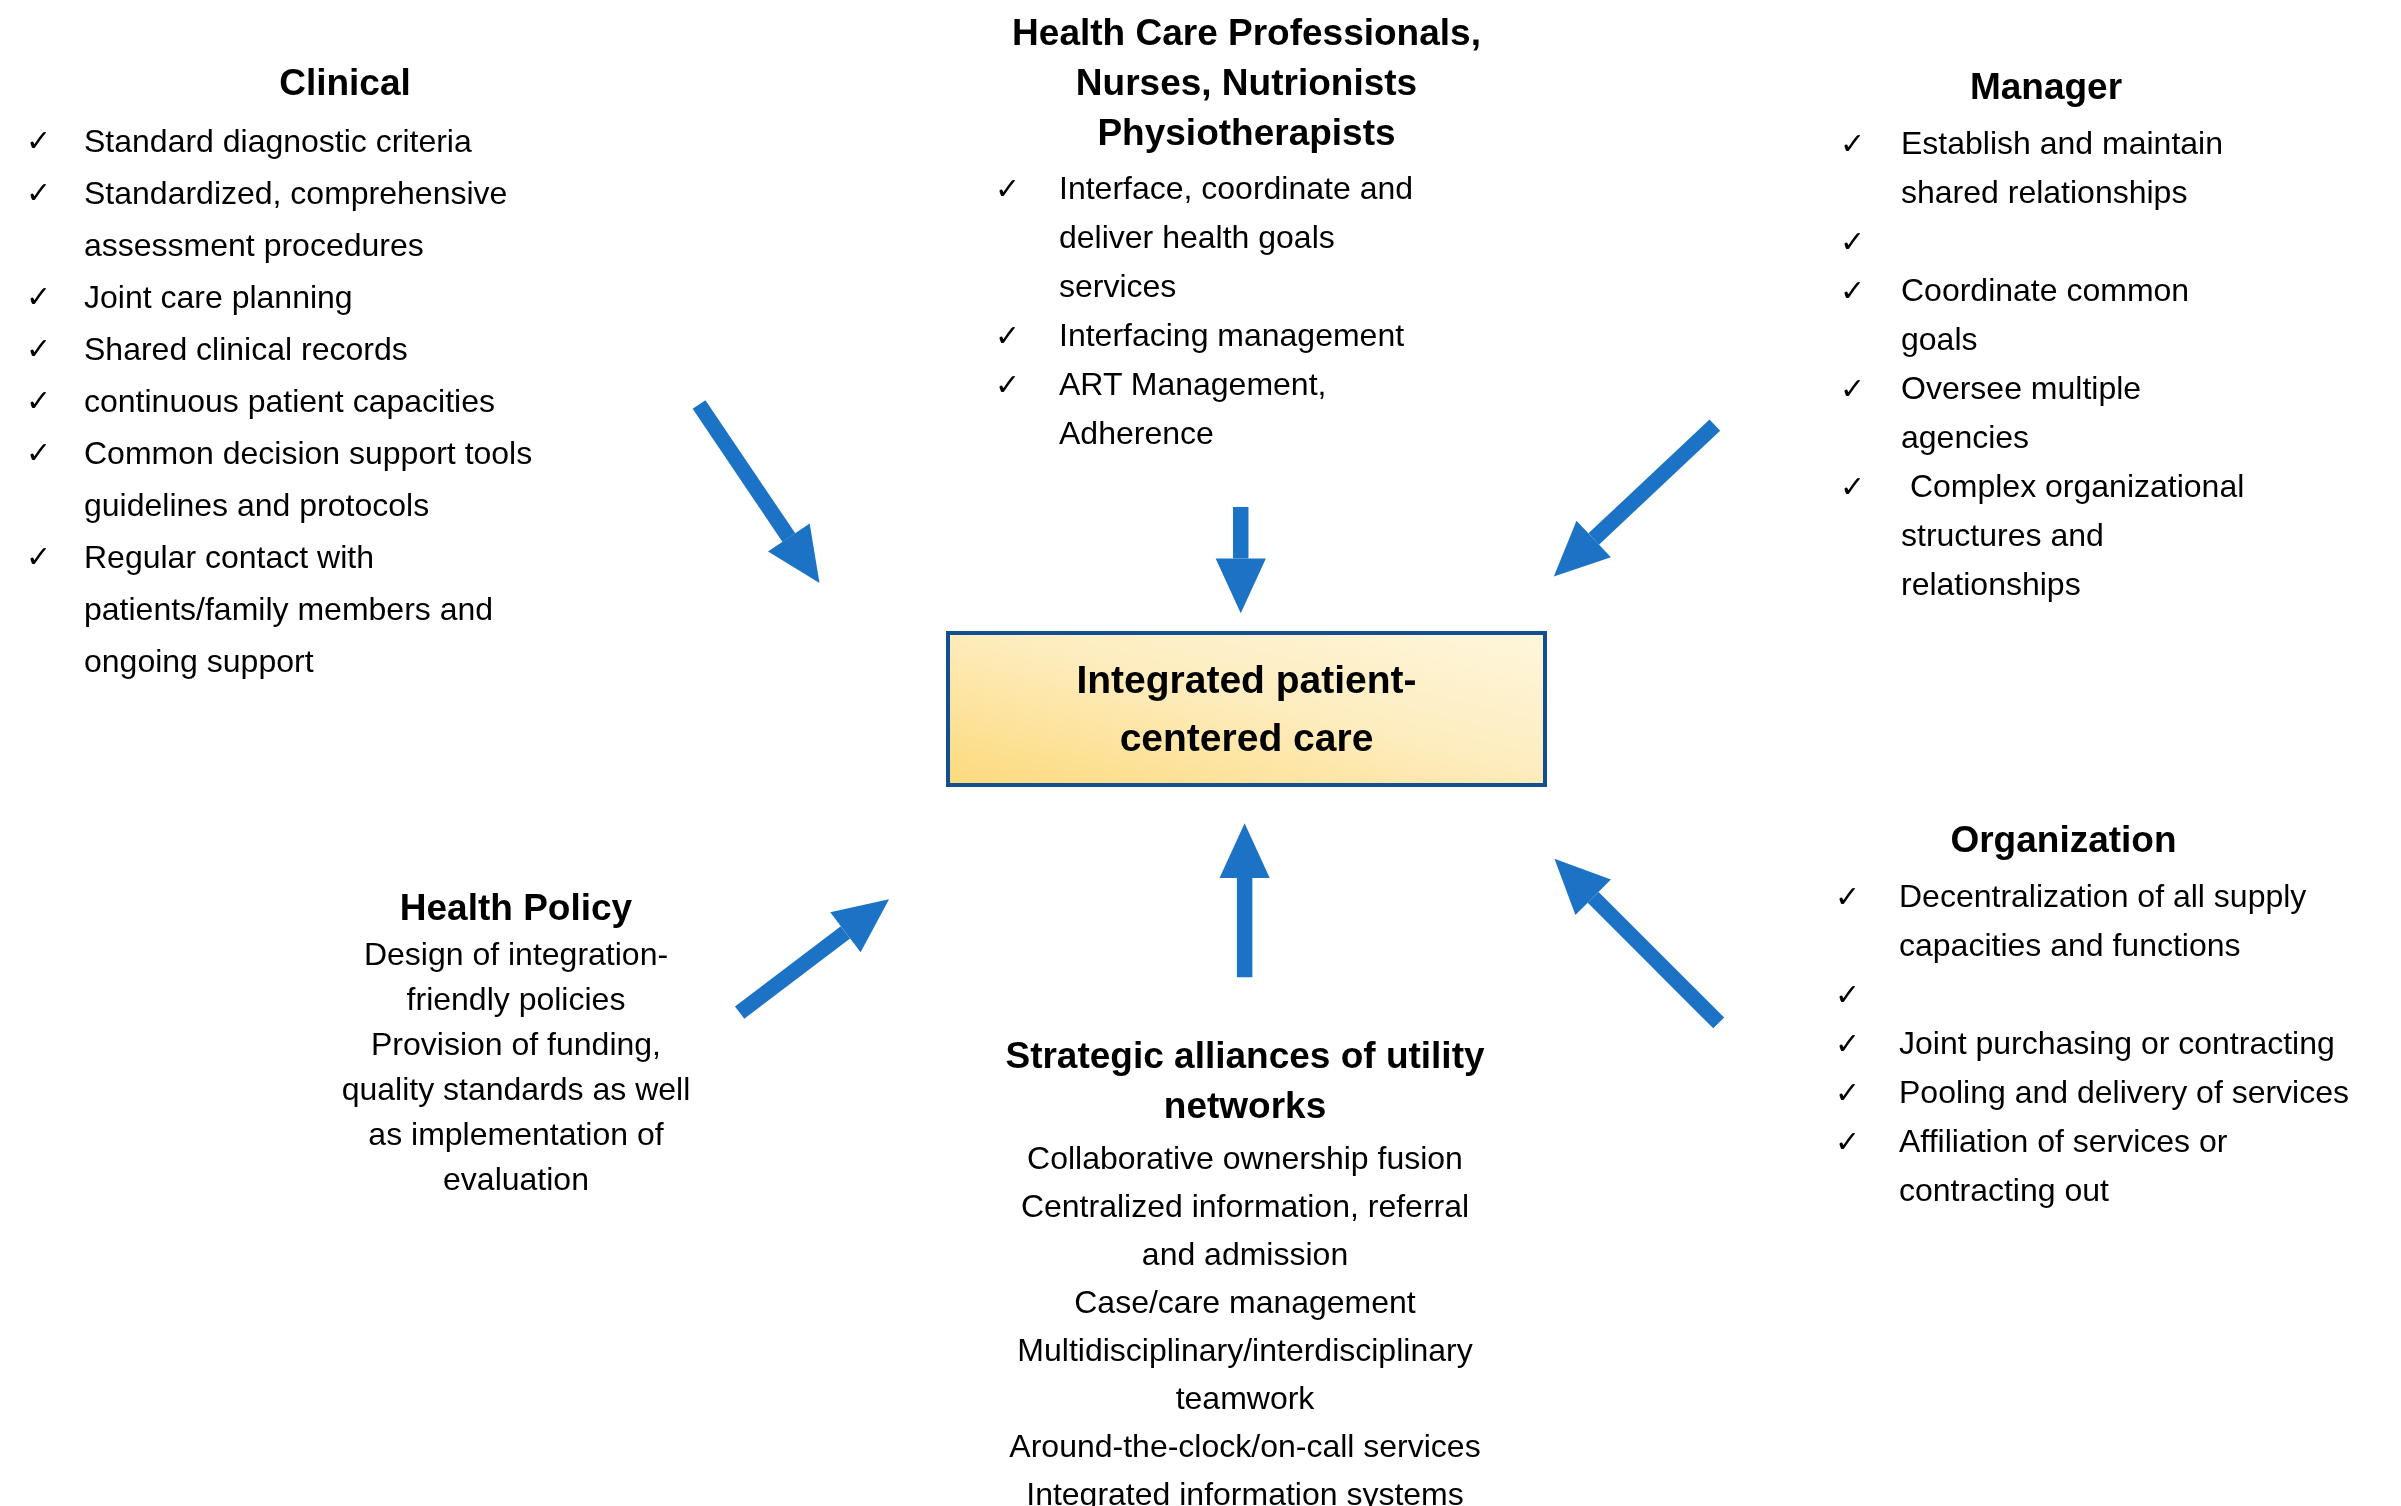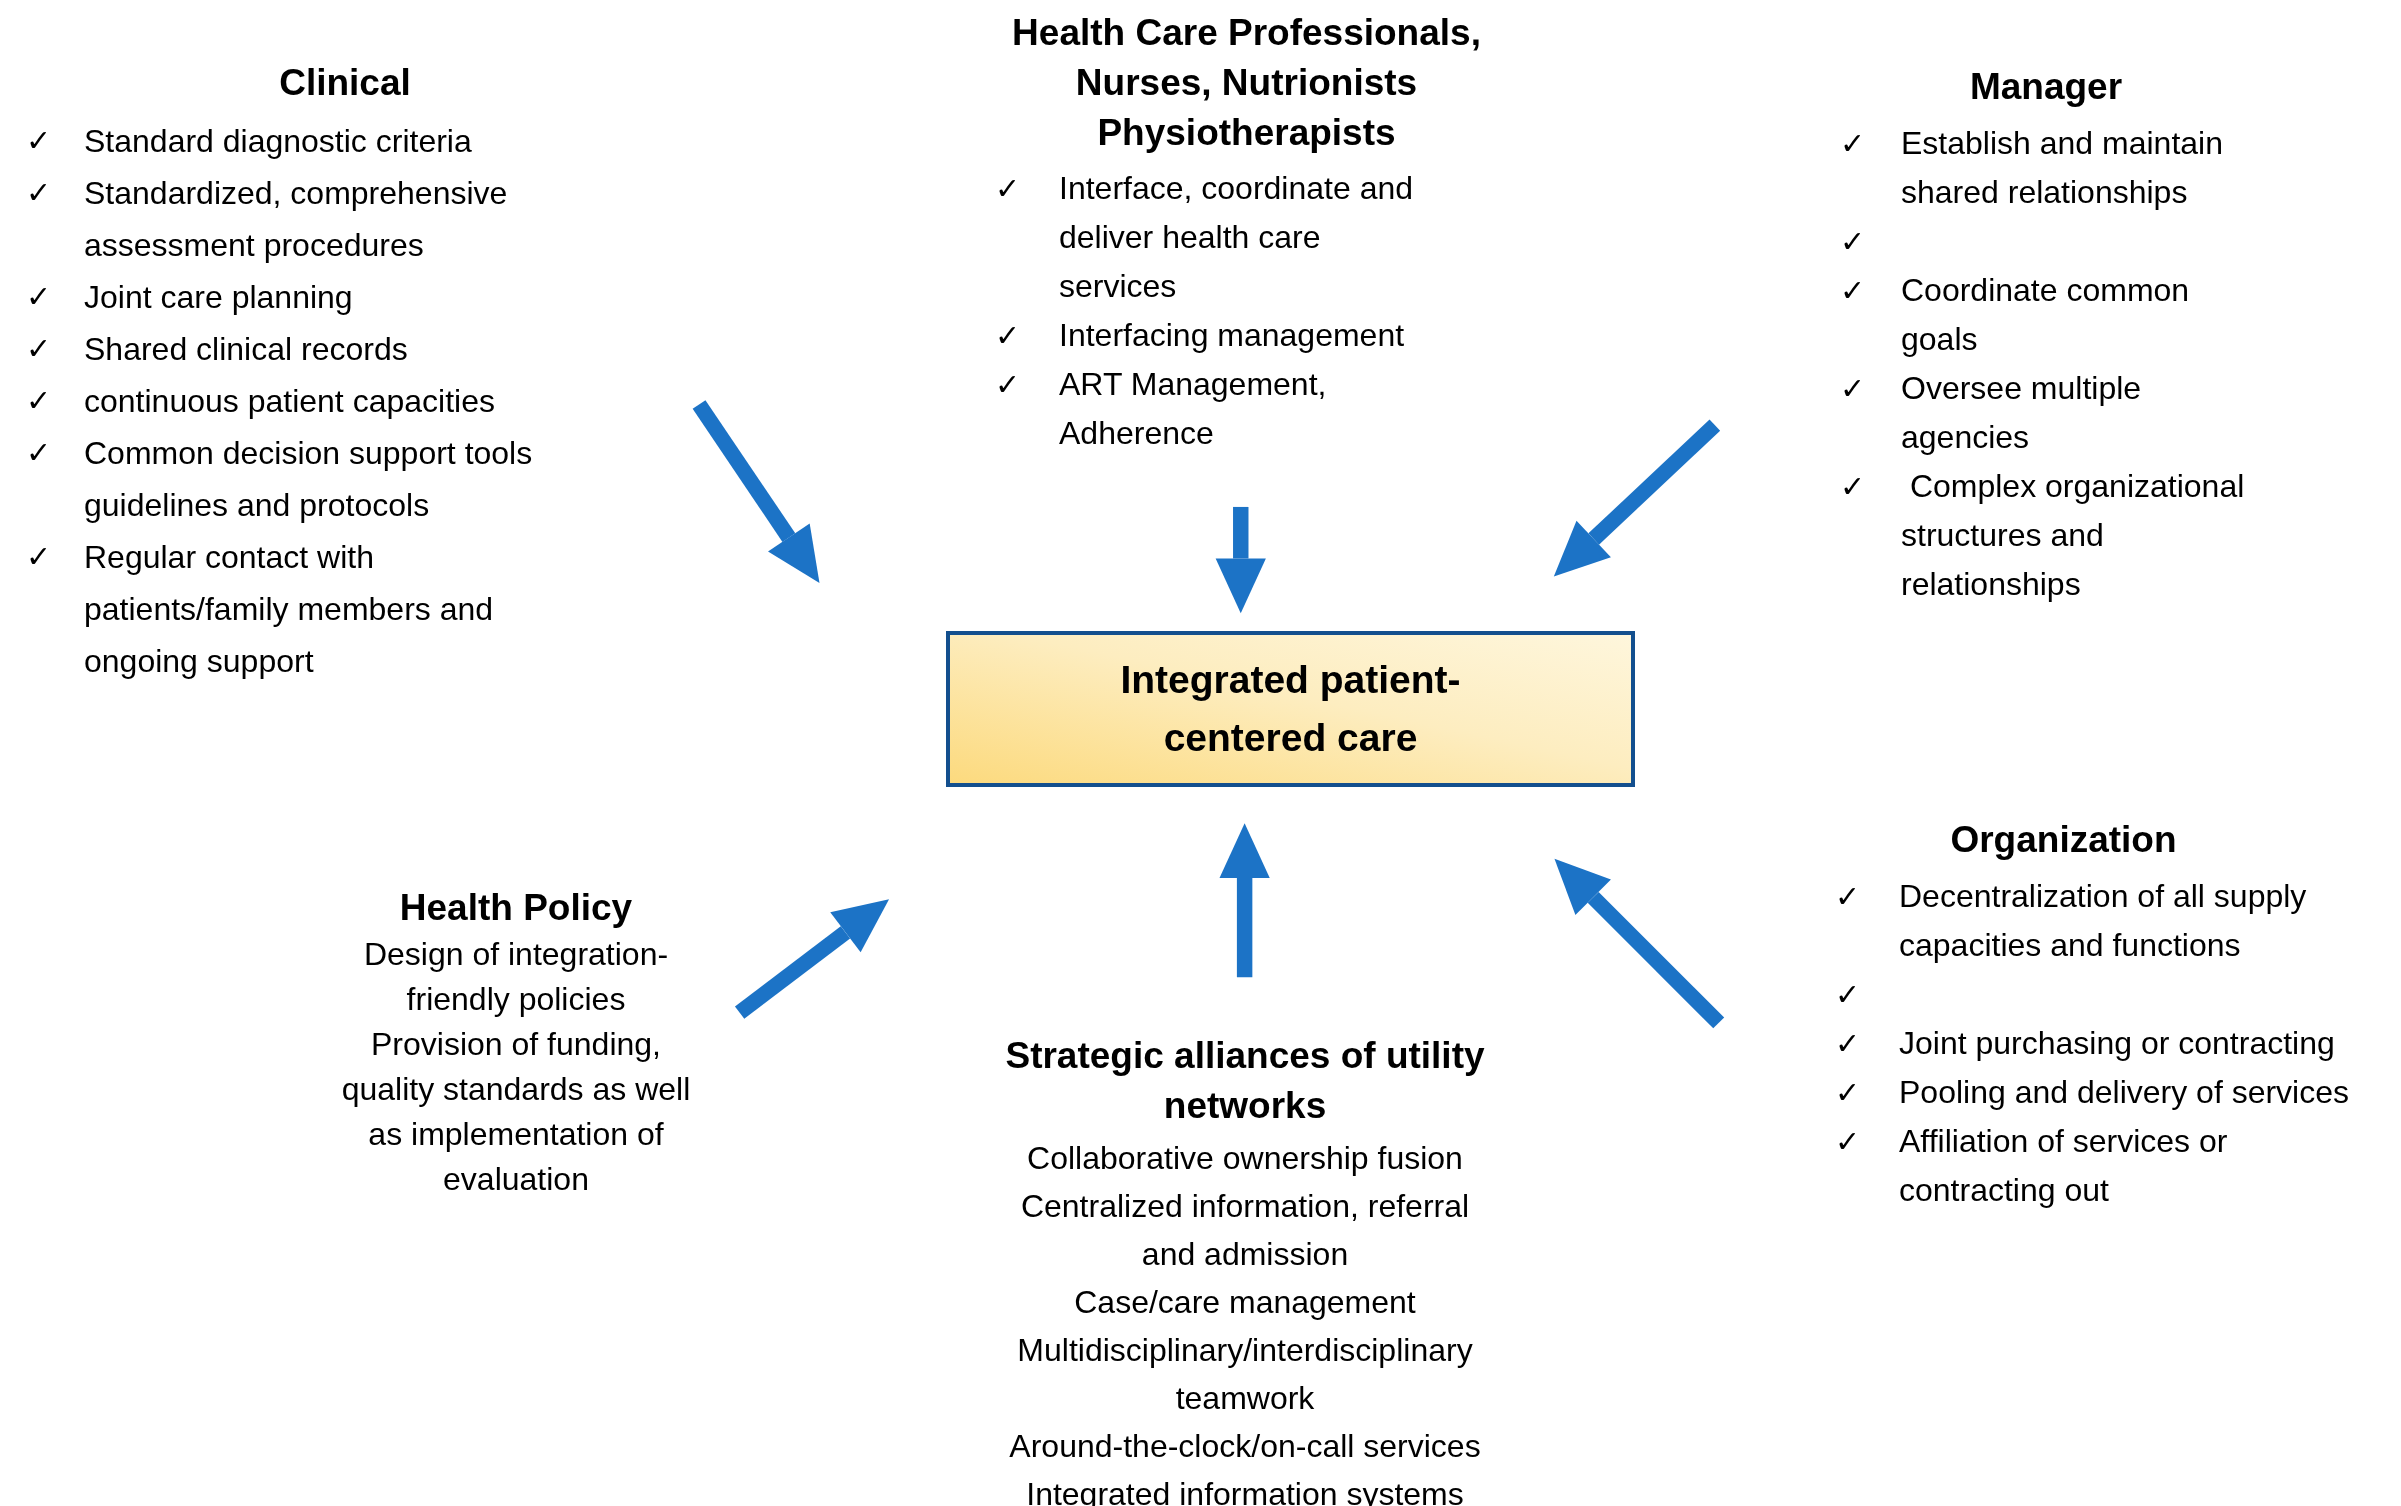--- a/index.html
+++ b/index.html
@@ -62,21 +62,21 @@
 
   #sec-organization  { left:1835px; top:814px; width:566px; }
   #sec-organization .sec-title { width:457px; }
   #sec-organization .li { line-height:49px; }
   #sec-organization .check { width:64px; }
   #sec-organization .litxt { font-size:32px; }
 
   .center-box {
     position:absolute;
     left:946px; top:631px;
-    width:689px; height:156px;
+    width:601px; height:156px;
     box-sizing:border-box;
     border:4.5px solid #134F8E;
     background:linear-gradient(to top right, #FCDA7E 0%, #FDEDC0 55%, #FEF6DC 100%);
     display:flex; align-items:center; justify-content:center;
   }
   .center-box .label {
     font-weight:700;
     font-size:39px;
     line-height:58px;
     text-align:center;
@@ -159,21 +159,21 @@
   </div>
 
   <div class="section" id="sec-professionals">
     <div class="sec-title title-lines">Health Care Professionals,
 Nurses, Nutrionists
 Physiotherapists</div>
     <div class="list">
         <div class="li">
           <span class="check">✓</span>
           <div class="litxt">Interface, coordinate and
-deliver health care
+deliver health goals
 services</div>
         </div>
         <div class="li">
           <span class="check">✓</span>
           <div class="litxt">Interfacing management</div>
         </div>
         <div class="li">
           <span class="check">✓</span>
           <div class="litxt">ART Management,
 Adherence</div>

